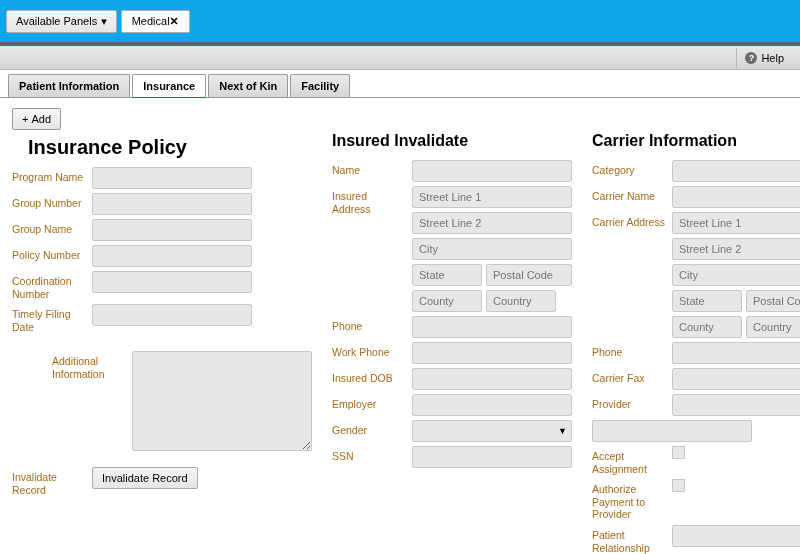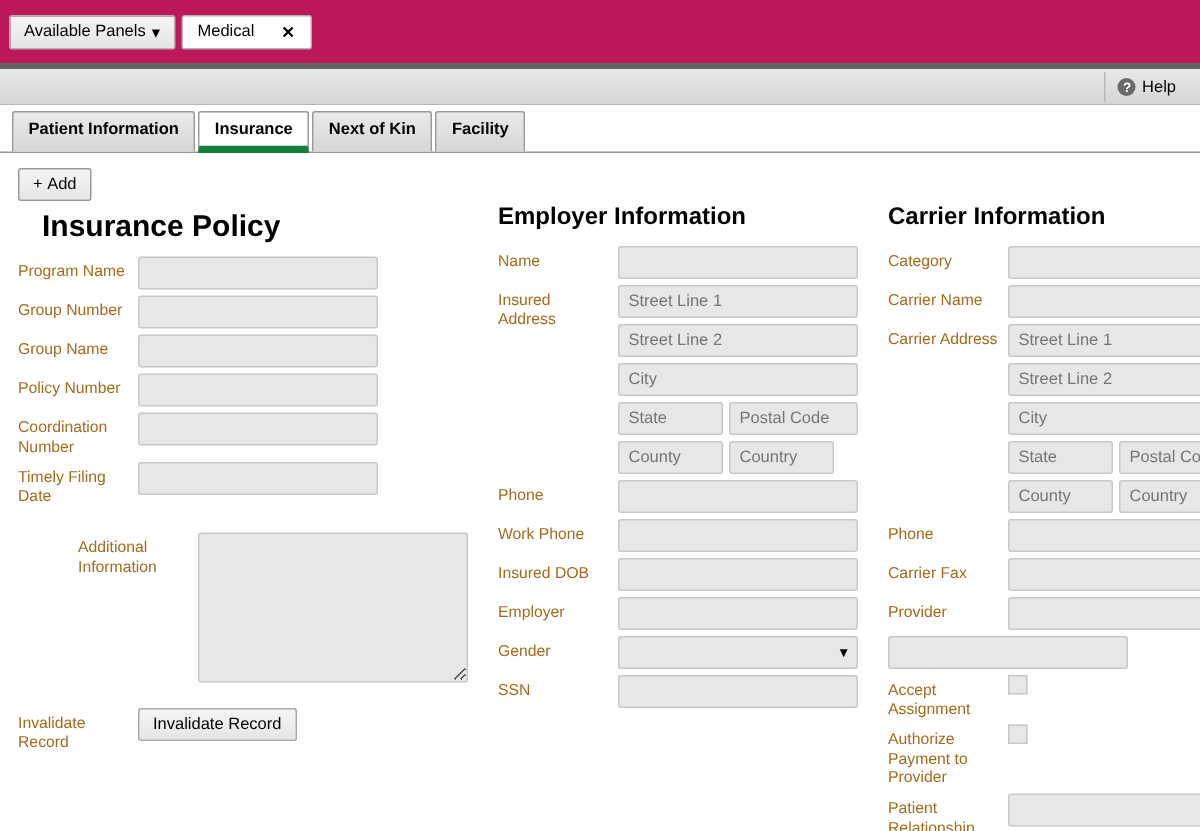--- a/index.html
+++ b/index.html
@@ -1,31 +1,31 @@
 <!DOCTYPE html>
 <html><head>
 <meta charset="utf-8">
 <style>
   * { box-sizing: border-box; margin: 0; padding: 0; }
   body { font-family: Arial, sans-serif; font-size: 11px; background: #fff; }
 
-  .topbar { background: #be185d; height: 28px; display: flex; align-items: center; padding: 21px 6px; gap: 4px; }
+  .topbar { background: #0ea5e9; height: 28px; display: flex; align-items: center; padding: 21px 6px; gap: 4px; }
   .dd-btn { background: linear-gradient(#f5f5f5,#e5e5e5); border: 1px solid #b0b0b0; padding: 4px 9px; font-size: 11px; border-radius: 2px; cursor: pointer; display: flex; align-items: center; gap: 4px; }
-  .tab-btn { background: #fff; border: 1px solid #b0b0b0; padding: 4px 10px; font-size: 11px; border-radius: 2px; cursor: pointer; display: flex; align-items: center; gap: 18px; }
+  .tab-btn { background: #fff; border: 1px solid #b0b0b0; padding: 4px 10px; font-size: 11px; border-radius: 2px; cursor: pointer; display: flex; align-items: center; gap: 0; }
   .close { font-weight: bold; }
 
   .sep { background: #636363; height: 4px; }
 
   .helpbar { background: linear-gradient(#e8e8e8,#d6d6d6); height: 24px; border-bottom: 1px solid #b8b8b8; display:flex; align-items:center; justify-content:flex-end; padding:0 8px; }
   .help-btn { border-left: 1px solid #b8b8b8; padding: 4px 8px; display:flex; align-items:center; gap:4px; cursor:pointer; font-size:11px; }
   .help-icon { background:#6a6a6a; color:#fff; border-radius:50%; width:12px; height:12px; display:flex; align-items:center; justify-content:center; font-size:9px; font-weight:bold; }
 
   .pg-tabs { display:flex; gap:2px; padding:4px 8px 0 8px; background:#fff; border-bottom:1px solid #999;font-weight:bold; }
   .pg-tab { background:linear-gradient(#eaeaea,#d6d6d6); border:1px solid #999; border-bottom:none; padding:5px 10px; cursor:pointer; border-radius:2px 2px 0 0; font-size:11px; }
-  .pg-tab.active { background:#fff; border-bottom:5px solid #15803d; margin-bottom:-1px; }
+  .pg-tab.active { background:#fff; border-bottom:1px solid #15803d; margin-bottom:-1px; }
 
   .content { padding:10px 12px; }
   .add-btn { background:linear-gradient(#f5f5f5,#e5e5e5); border:1px solid #999; padding:4px 9px; border-radius:2px; cursor:pointer; font-size:11px; display:flex; align-items:center; gap:3px; }
 
   h2 { font-size:20px; font-weight:bold; margin:6px 0 8px 16px; }
   h3 { font-size:16px; font-weight:bold; margin:2px 0 10px 0; }
 
   .cols { display:flex; gap:20px; }
   .col { flex:1; }
 
@@ -112,21 +112,21 @@
           <div class="lbl">Additional Information</div>
           <div class="ctrl"><textarea class="ta" style=""></textarea></div>
         </div>
       <div class="row" style="margin-top:14px;">
           <div class="lbl">Invalidate Record</div>
           <div class="ctrl"><button class="inv-btn">Invalidate Record</button></div>
         </div>
     </div>
 
     <div class="col">
-      <h3>Employer Information</h3>
+      <h3>Insured Invalidate</h3>
       <div class="row">
           <div class="lbl">Name</div>
           <div class="ctrl"><input class="fld" style=""></div>
         </div>
       <div class="row">
         <div class="lbl">Insured Address</div>
         <div class="ctrl addr-group">
           <input class="fld" placeholder="Street Line 1" style="">
           <input class="fld" placeholder="Street Line 2" style="">
           <input class="fld" placeholder="City" style="">

